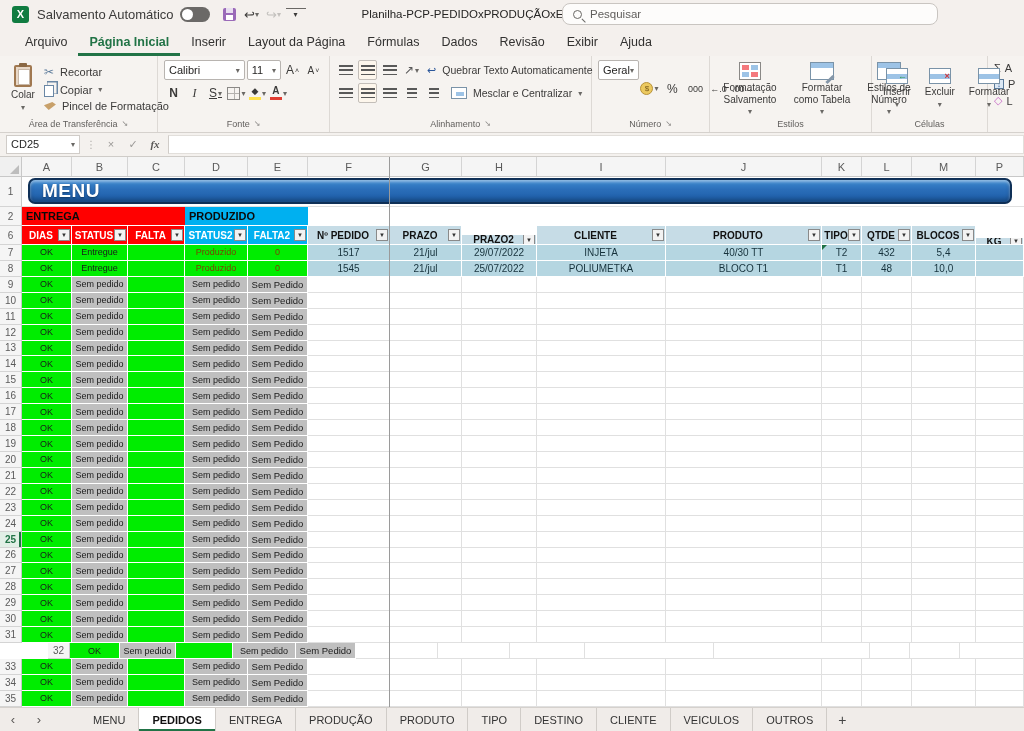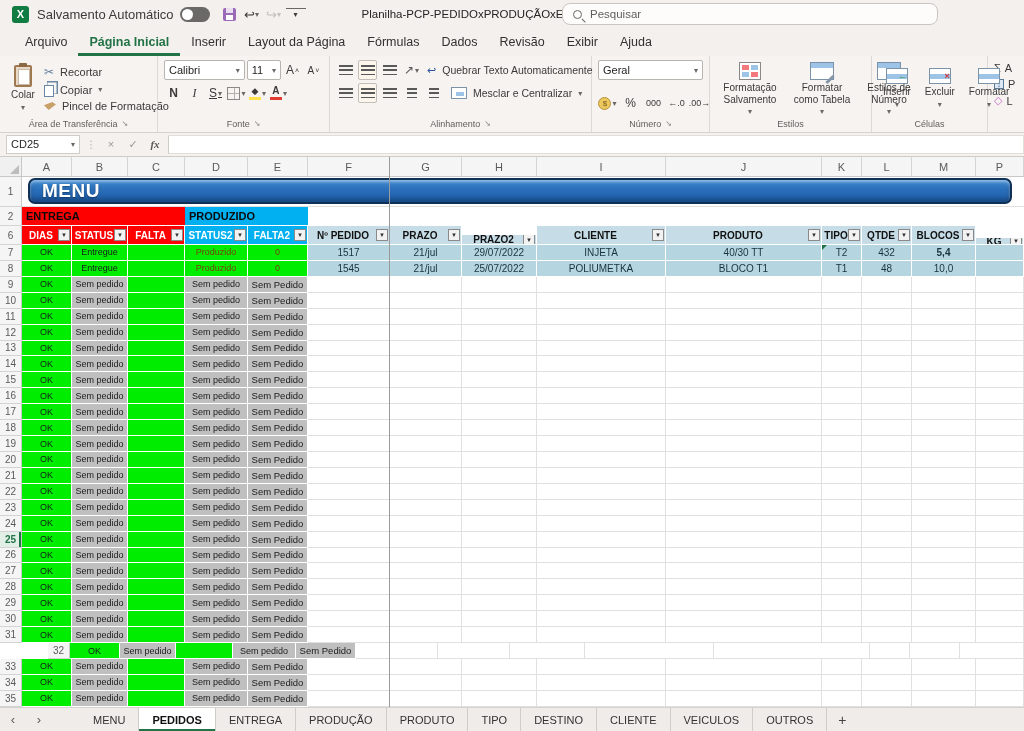--- a/index.html
+++ b/index.html
@@ -295,21 +295,21 @@
             </div>
         </div>
       </div>
       <div class="rlabel">
           <span>Alinhamento</span>
           <span class="launcher">↘</span>
         </div>
     </div>
 
     <div class="rgroup" style="width:118px">
-      <div class="rbody" style="flex-direction:column; align-items:stretch; gap:13px;">
+      <div class="rbody" style="align-items:stretch; gap:1px;">
         <div class="inputbox">
             <span>Geral</span>
             <span class="tiny-dd">▾</span>
           </div>
         <div style="display:flex; gap:4px; align-items:center;">
           <div class="fbtn">
               <span class="num-coin">$</span>
               <span class="tiny-dd">▾</span>
             </div>
           <div class="fbtn">%</div>
@@ -500,21 +500,21 @@
           <div class="gcell c-green" style="width: 57px;"></div>
           <div class="gcell c-green rdtx" style="width: 63px;">Produzido</div>
           <div class="gcell c-green rdtx" style="width: 60px;">0</div>
           <div class="gcell c-blue" style="width: 82px;">1517</div>
           <div class="gcell c-blue" style="width: 72px;">21/jul</div>
           <div class="gcell c-blue" style="width: 75px;">29/07/2022</div>
           <div class="gcell c-blue" style="width: 129px;">INJETA</div>
           <div class="gcell c-blue" style="width: 156px;">40/30 TT</div>
           <div class="gcell c-blue note-tri" style="width: 40px;">T2</div>
           <div class="gcell c-blue" style="width: 50px;">432</div>
-          <div class="gcell c-blue" style="width: 64px; font-weight: bold;">5,4</div>
+          <div class="gcell c-blue" style="width: 64px;">5,4</div>
           <div class="gcell c-blue" style="width: 48px;"></div>
         </div>
         <div class="grow" style="height: 15.93px;">
           <div class="rowhdr" style="height: 15.93px;">8</div>
           <div class="gcell c-green" style="width: 50px;">OK</div>
           <div class="gcell c-green" style="width: 56px;">Entregue</div>
           <div class="gcell c-green" style="width: 57px;"></div>
           <div class="gcell c-green rdtx" style="width: 63px;">Produzido</div>
           <div class="gcell c-green rdtx" style="width: 60px;">0</div>
           <div class="gcell c-blue" style="width: 82px;">1545</div>

